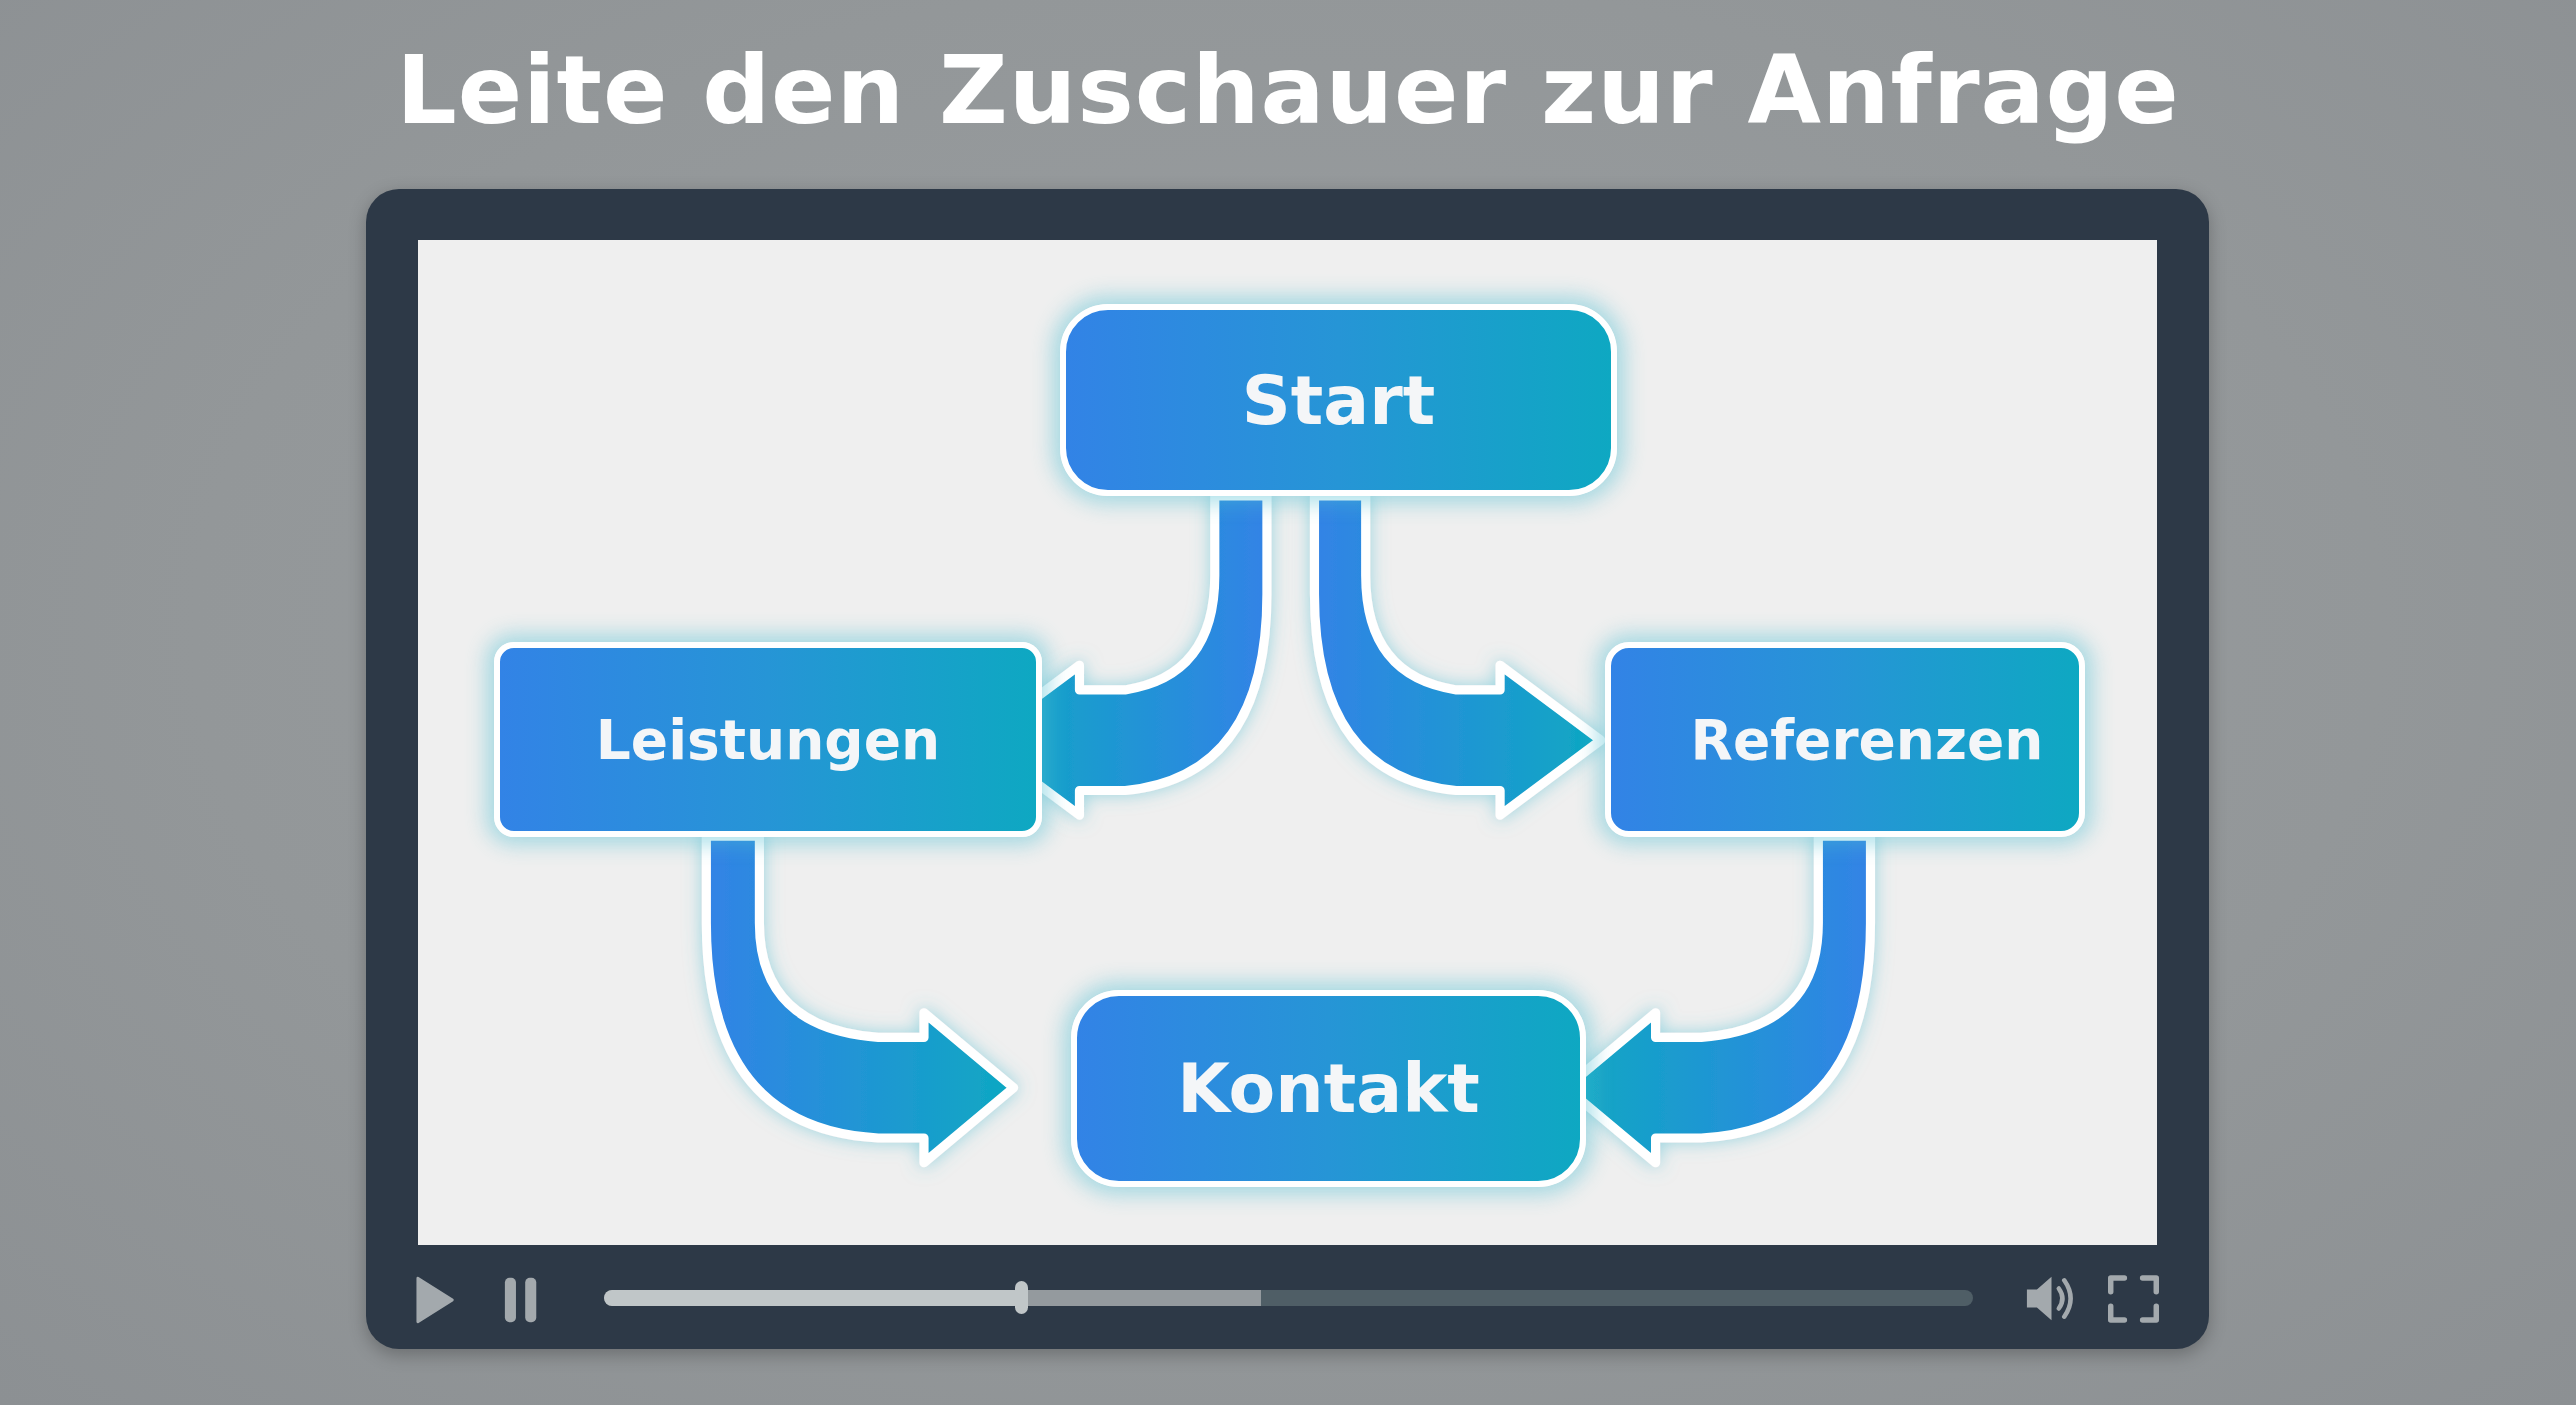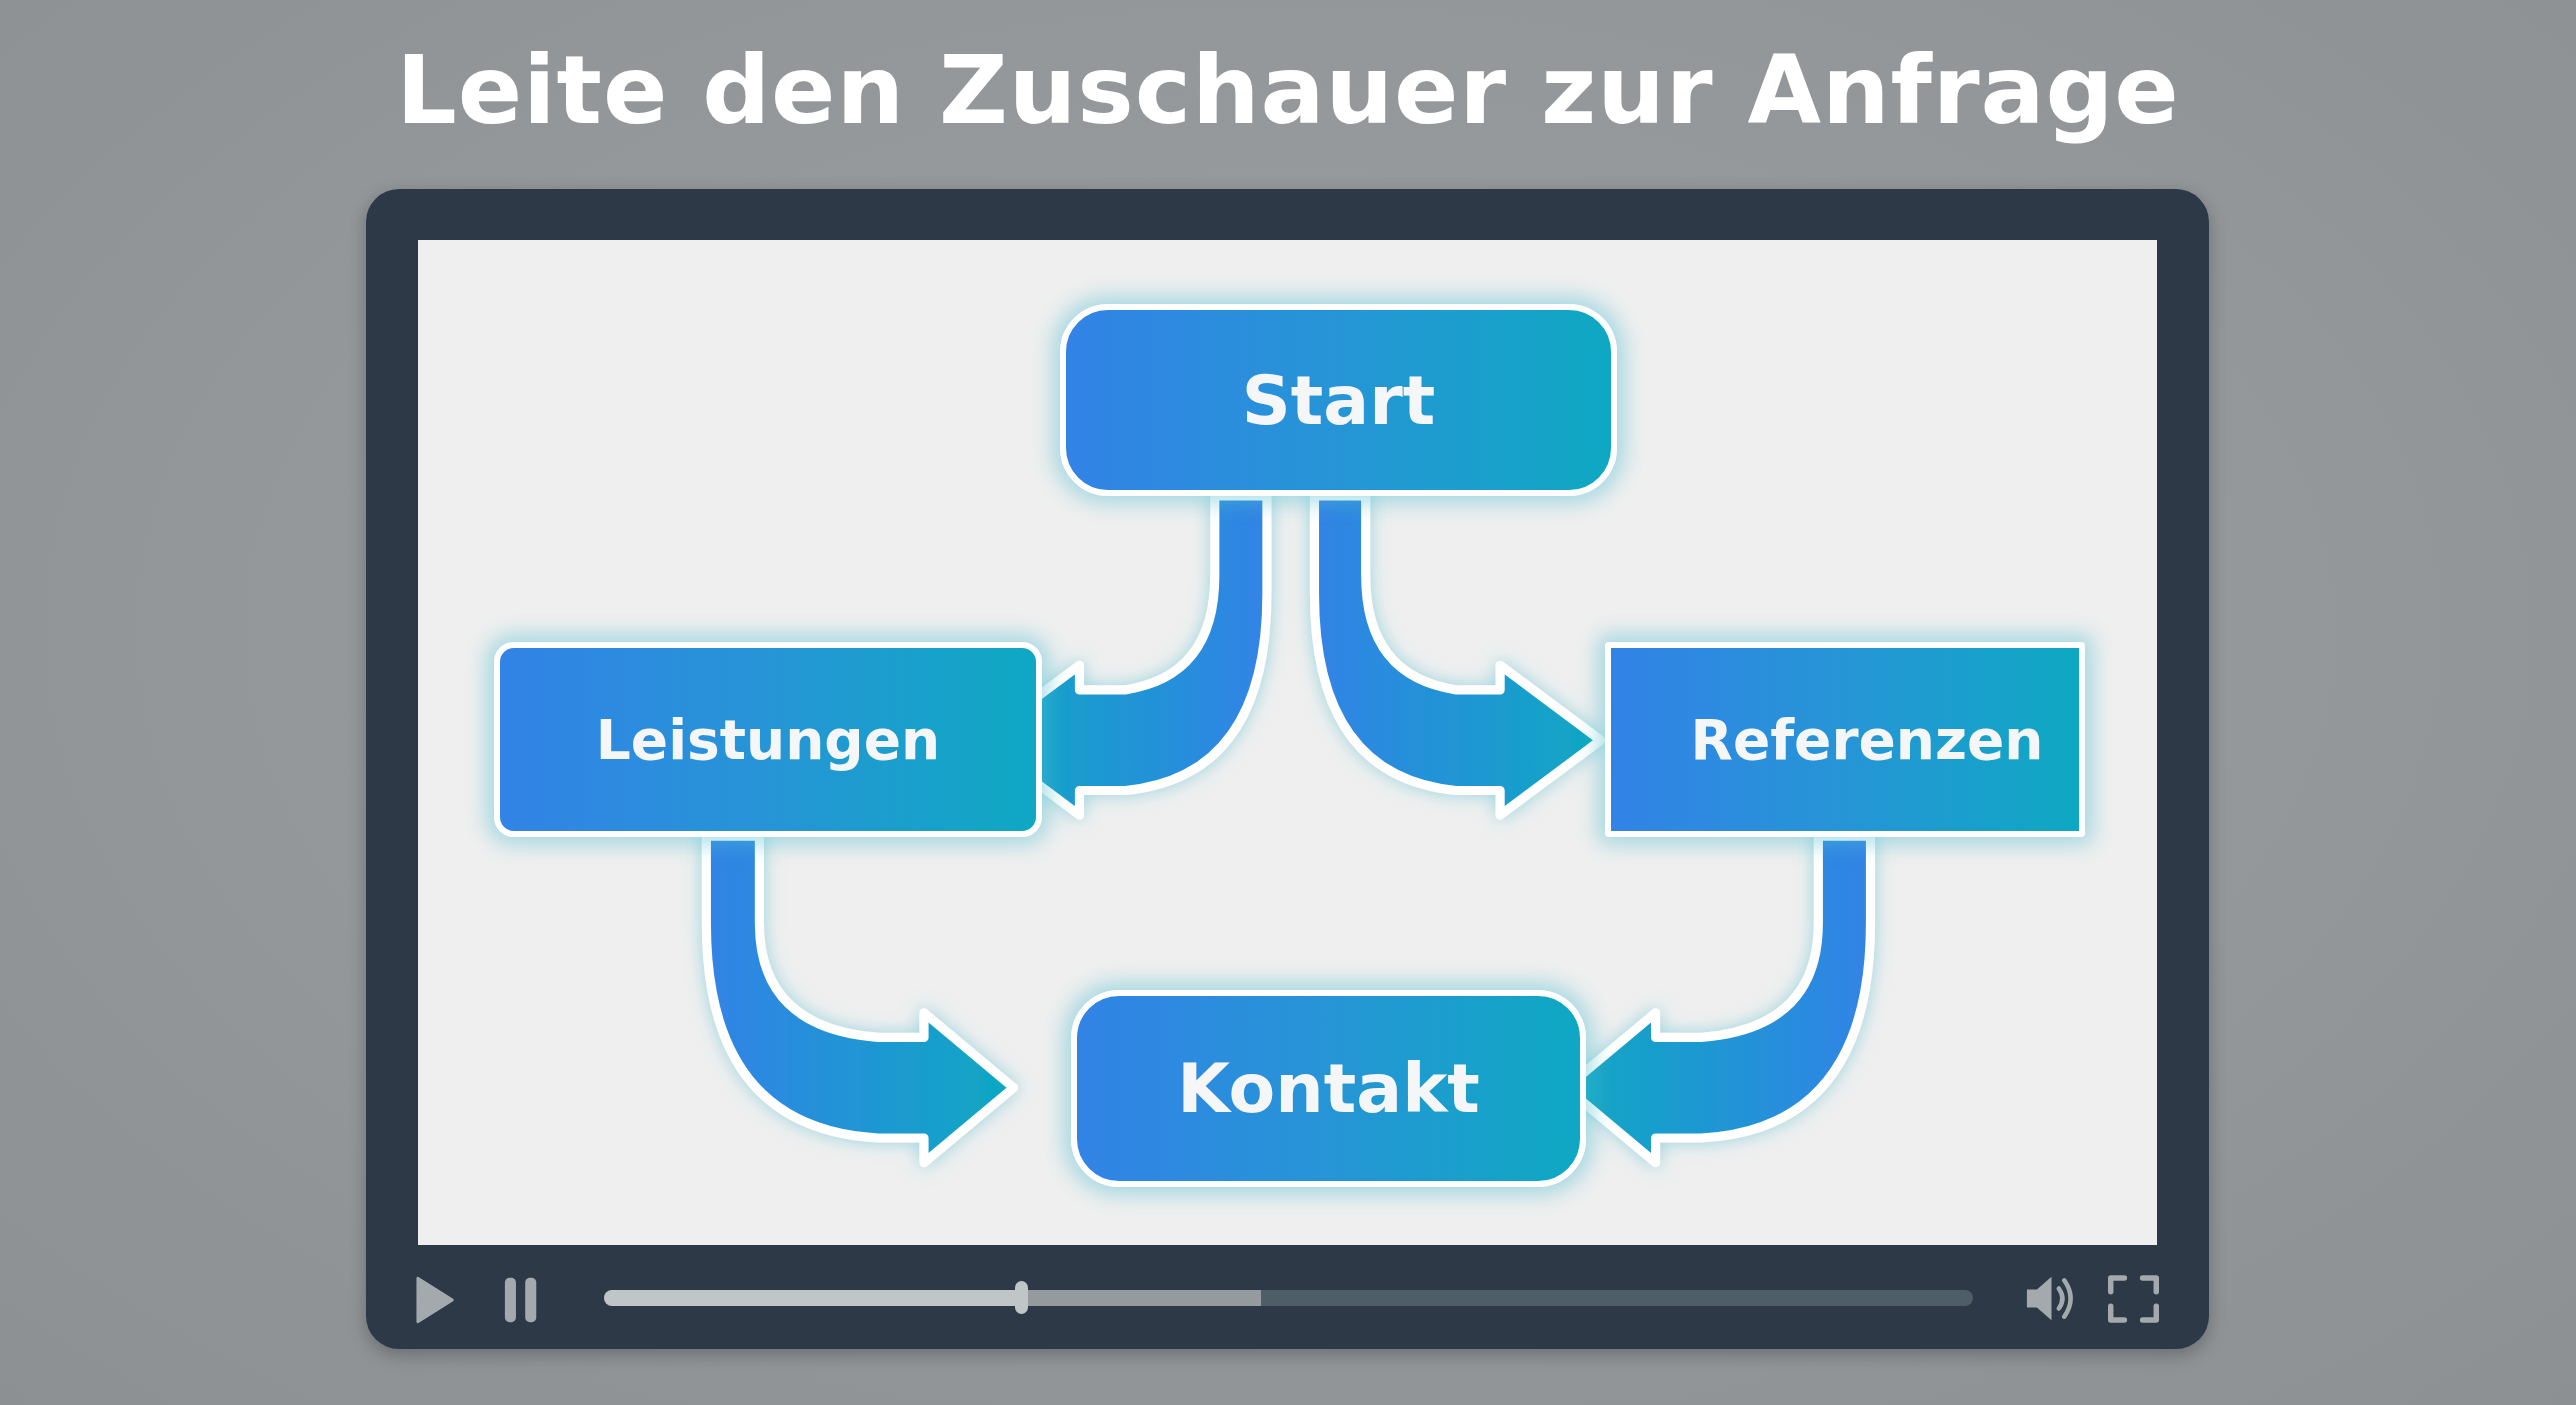--- a/index.html
+++ b/index.html
@@ -83,21 +83,21 @@
         <path d="M2045,915 L2045,1010 Q2045,1235 1860,1245 L1810,1245 L1810,1272 L1712,1190 L1810,1108 L1810,1135 L1860,1135 Q1988,1125 1988,1010 L1988,915 Z" fill="url(#gHr)" stroke="#ffffff" stroke-width="10" stroke-linejoin="round"></path>
       </g>
     </svg>
 
     <div class="node" style="left:613px; top:64px; width:557px; height:192px; font-size:68px;margin-left:29px;">
       <span>Start</span>
     </div>
     <div class="node" style="left:76px; top:402px; width:548px; height:195px; border-radius:20px; font-size:55px;">
       <span>Leistungen</span>
     </div>
-    <div class="node" style="left:1187px; top:402px; width:480px; height:195px; border-radius:4px; font-size:55px;padding-left:44px;">
+    <div class="node" style="left:1187px; top:402px; width:480px; height:195px; border-radius:24px; font-size:55px;padding-left:44px;">
       <span>Referenzen</span>
     </div>
     <div class="node" style="left:613px; top:750px; width:515px; height:197px; font-size:68px;margin-left:40px;">
       <span>Kontakt</span>
     </div>
   </div>
 
   <div class="controls">
     <svg class="ctl" style="left:50px; top:30px;" width="40" height="48" viewBox="0 0 44 52">
       <path d="M2,2 L40,26 L2,50 Z" fill="#a3a9ad" stroke="#a3a9ad" stroke-width="3" stroke-linejoin="round"></path>

